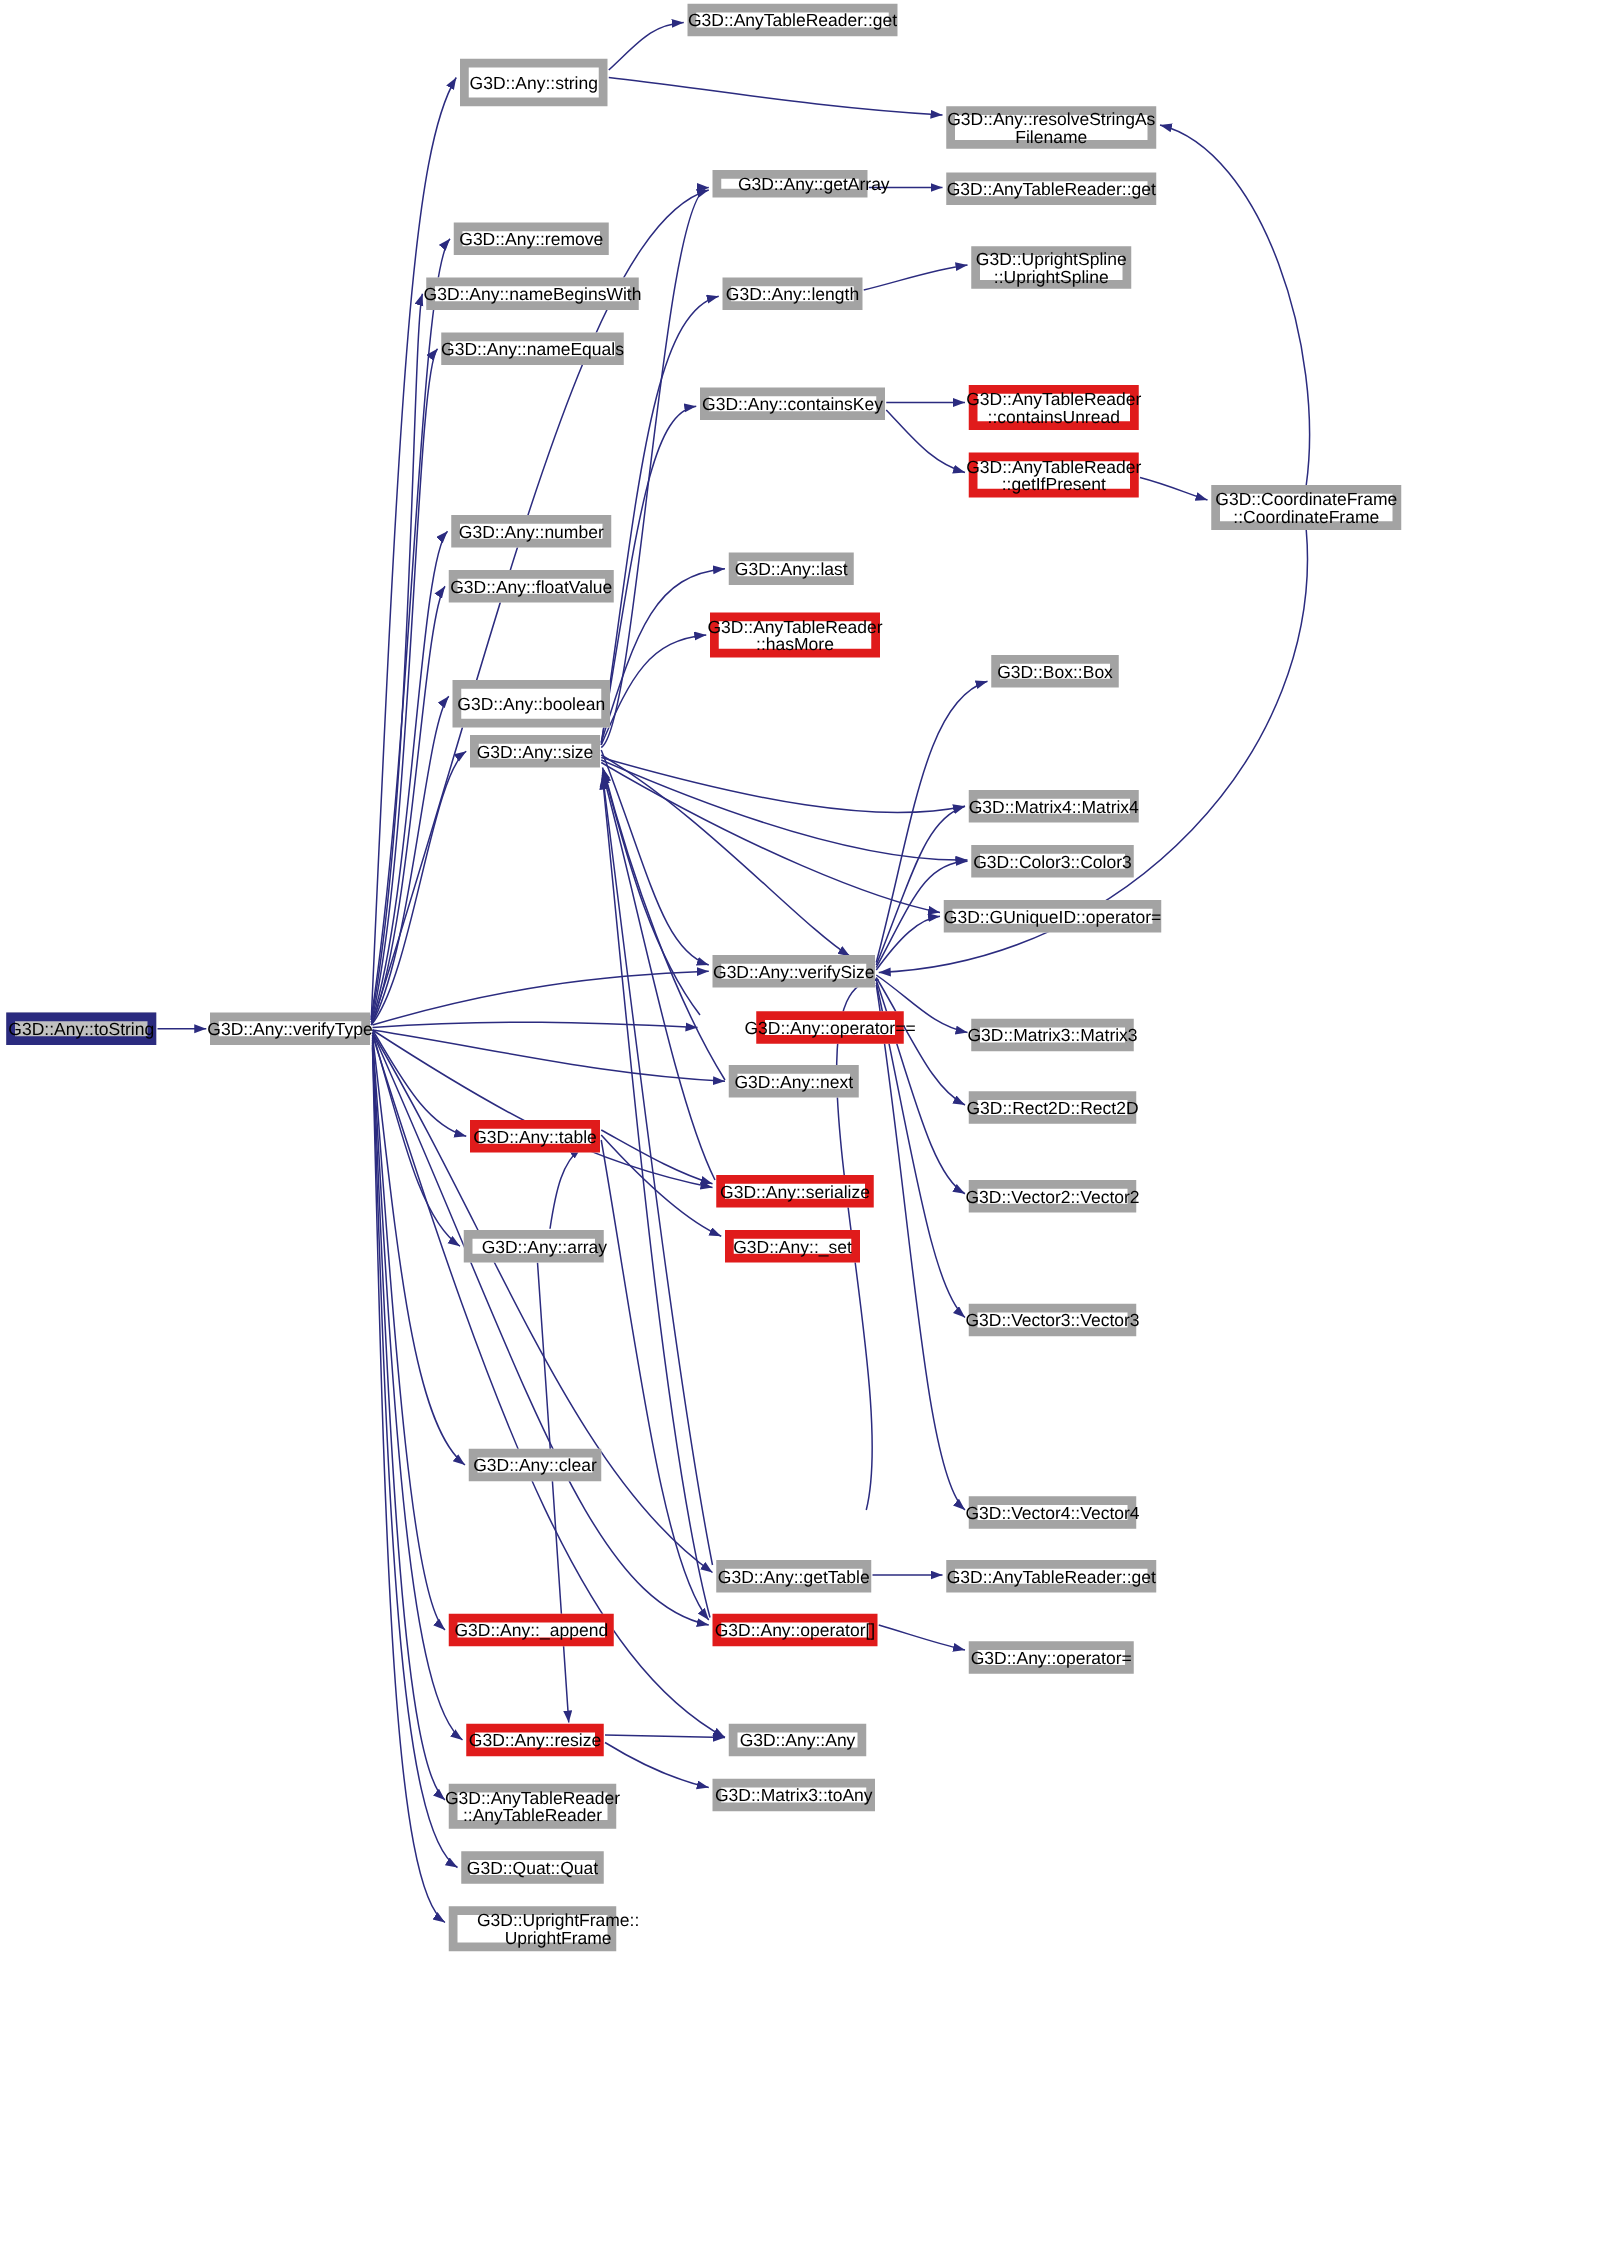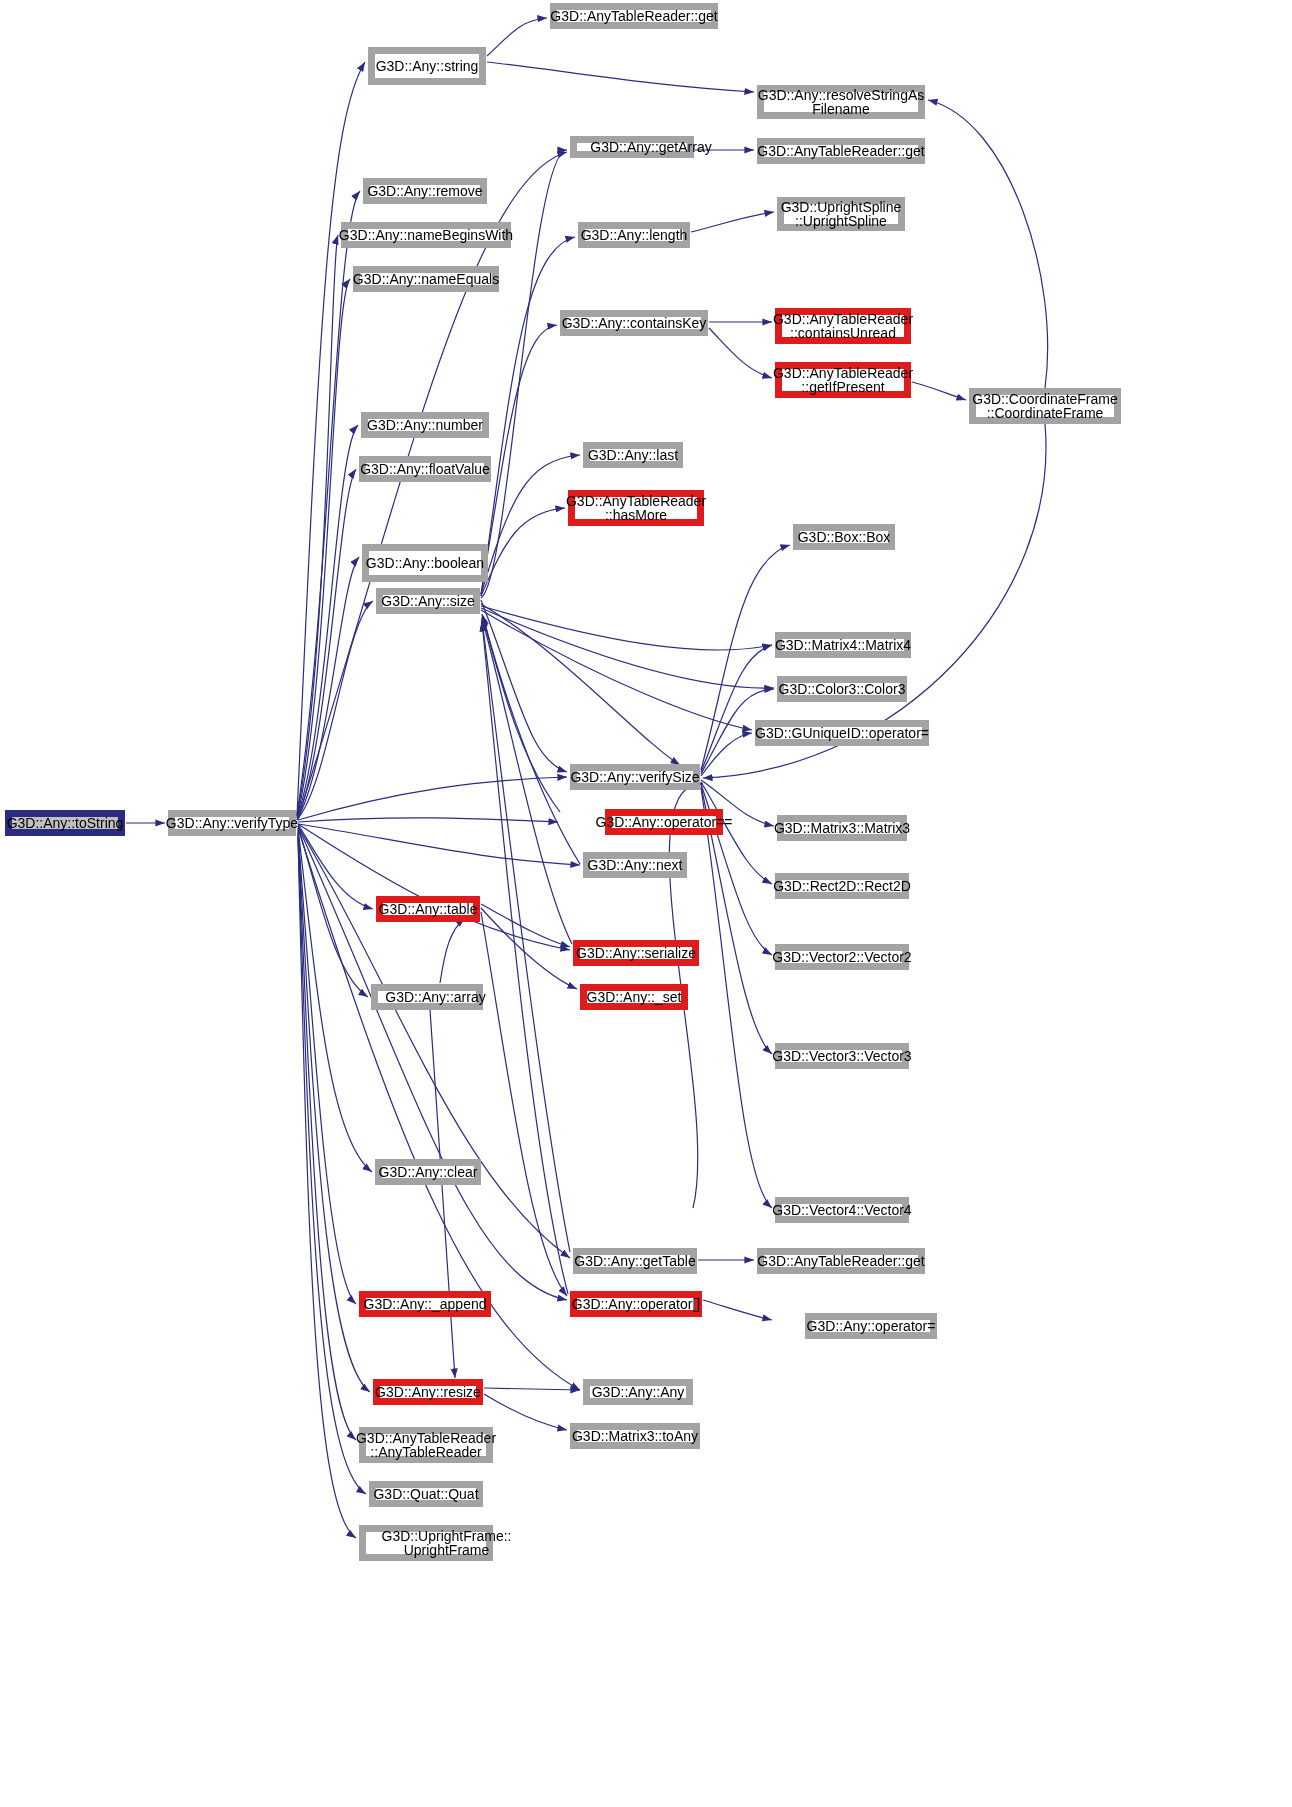--- a/index.html
+++ b/index.html
@@ -188,21 +188,21 @@
   <div class="node" style="left:775px; top:944px; width:134px; height:26px;"><span>G3D::Vector2::Vector2</span></div>
   <div class="node" style="left:371px; top:984px; width:112px; height:26px;padding-left:20px;"><span>G3D::Any::array</span></div>
   <div class="node red" style="left:580px; top:984px; width:108px; height:26px;"><span>G3D::Any::_set</span></div>
   <div class="node" style="left:775px; top:1043px; width:134px; height:26px;"><span>G3D::Vector3::Vector3</span></div>
   <div class="node" style="left:375px; top:1159px; width:106px; height:26px;"><span>G3D::Any::clear</span></div>
   <div class="node" style="left:775px; top:1197px; width:134px; height:26px;"><span>G3D::Vector4::Vector4</span></div>
   <div class="node" style="left:573px; top:1248px; width:124px; height:26px;"><span>G3D::Any::getTable</span></div>
   <div class="node" style="left:757px; top:1248px; width:168px; height:26px;"><span>G3D::AnyTableReader::get</span></div>
   <div class="node red" style="left:359px; top:1291px; width:132px; height:26px;"><span>G3D::Any::_append</span></div>
   <div class="node red" style="left:570px; top:1291px; width:132px; height:26px;"><span>G3D::Any::operator[]</span></div>
-  <div class="node" style="left:805px; top:1313px; width:132px; height:26px;"><span>G3D::Any::operator=</span></div>
+  <div class="node" style="left:775px; top:1313px; width:132px; height:26px;"><span>G3D::Any::operator=</span></div>
   <div class="node red" style="left:373px; top:1379px; width:110px; height:26px;"><span>G3D::Any::resize</span></div>
   <div class="node" style="left:583px; top:1379px; width:110px; height:26px;"><span>G3D::Any::Any</span></div>
   <div class="node" style="left:359px; top:1427px; width:134px; height:36px;"><span>G3D::AnyTableReader
 ::AnyTableReader</span></div>
   <div class="node" style="left:570px; top:1423px; width:130px; height:26px;"><span>G3D::Matrix3::toAny</span></div>
   <div class="node" style="left:369px; top:1481px; width:114px; height:26px;"><span>G3D::Quat::Quat</span></div>
   <div class="node" style="left:359px; top:1525px; width:134px; height:36px;padding-left:44px;"><span>G3D::UprightFrame::
 UprightFrame</span></div>
 
 </div>

